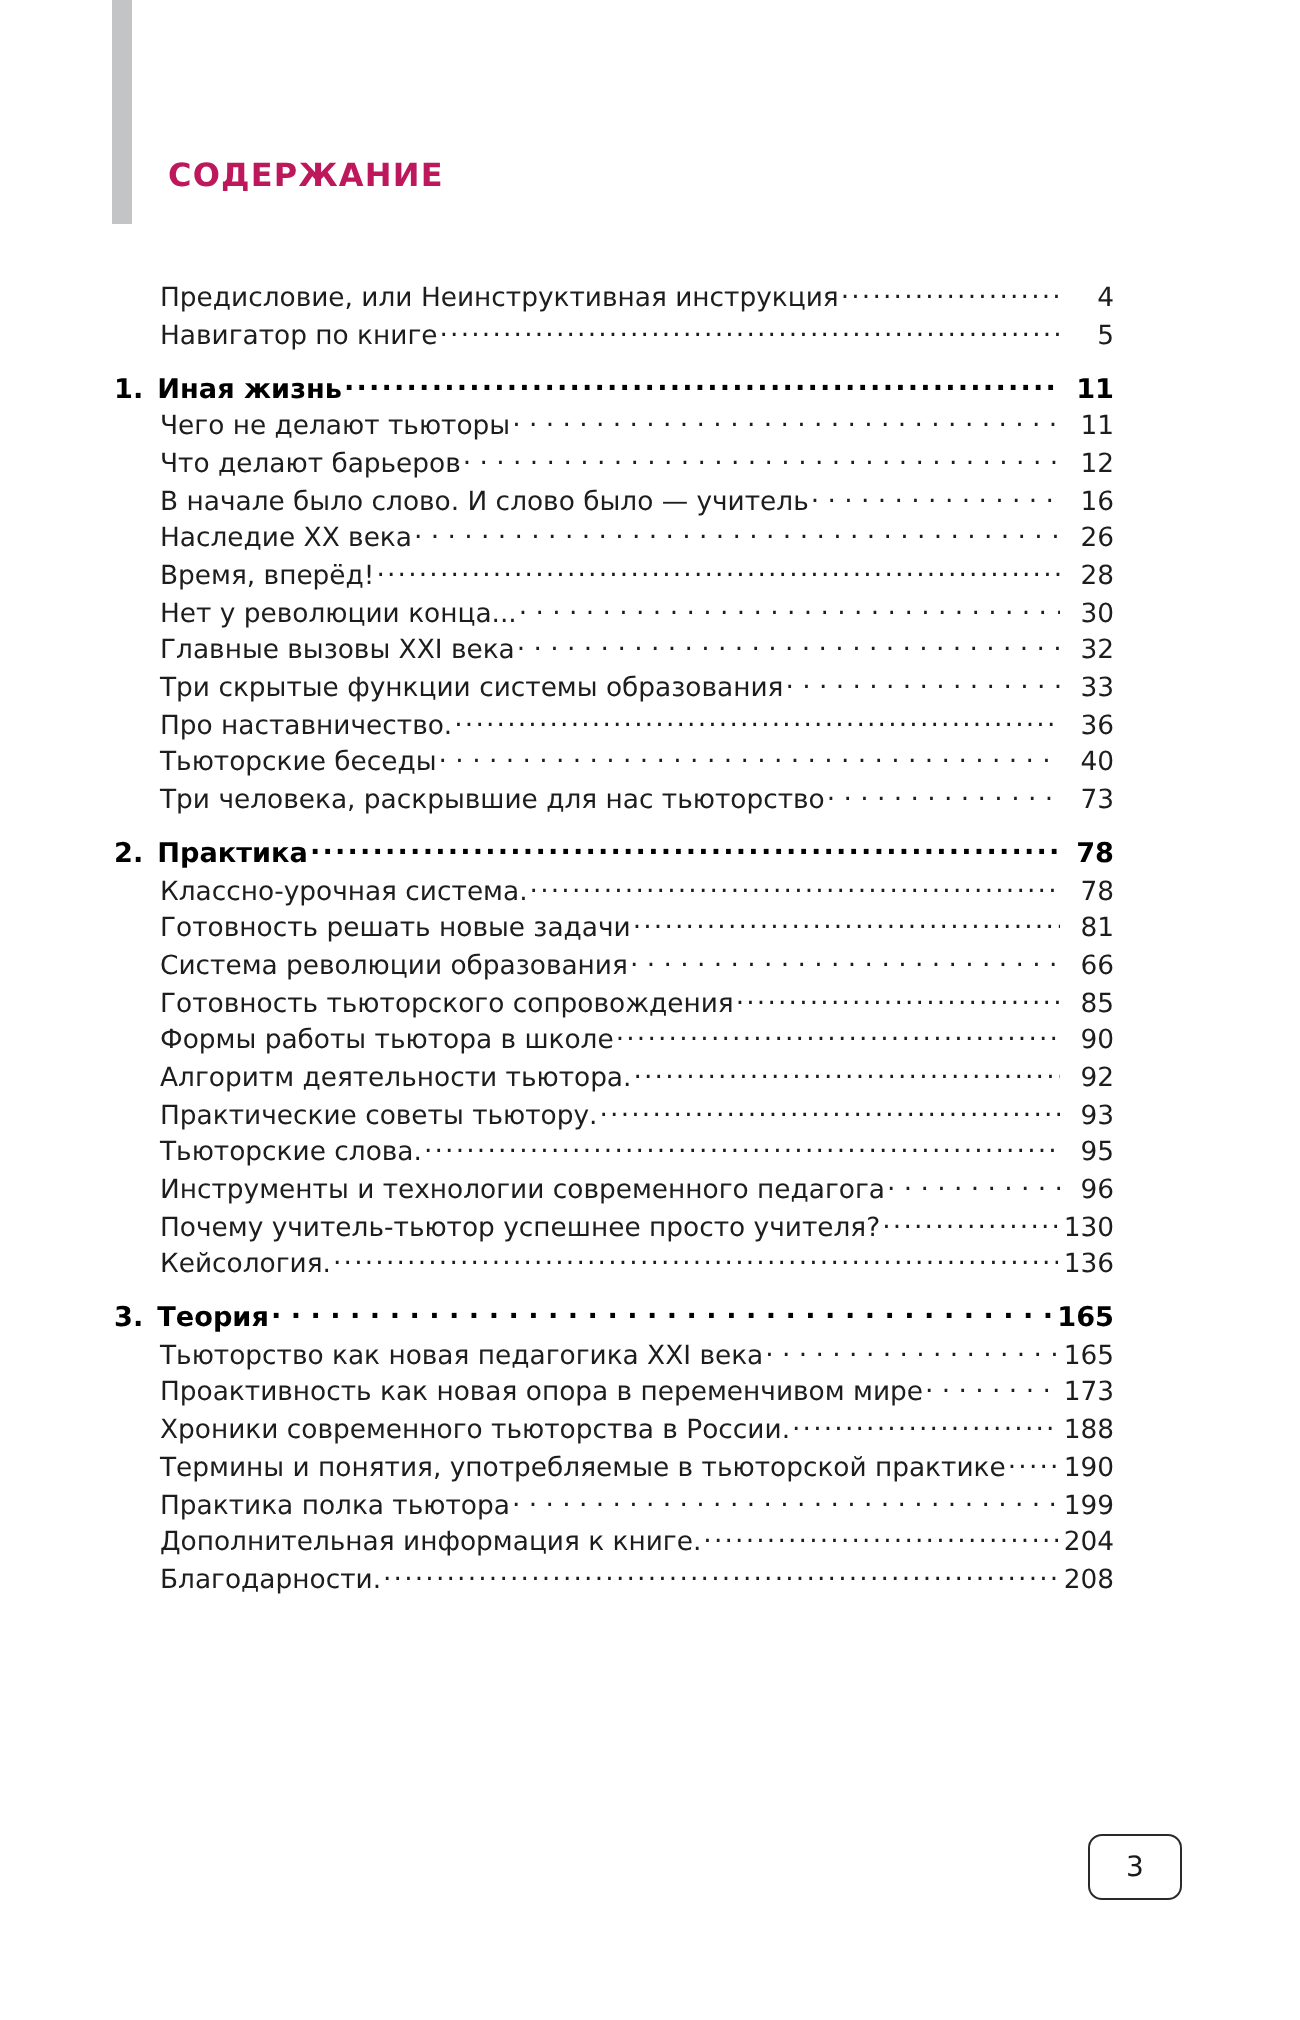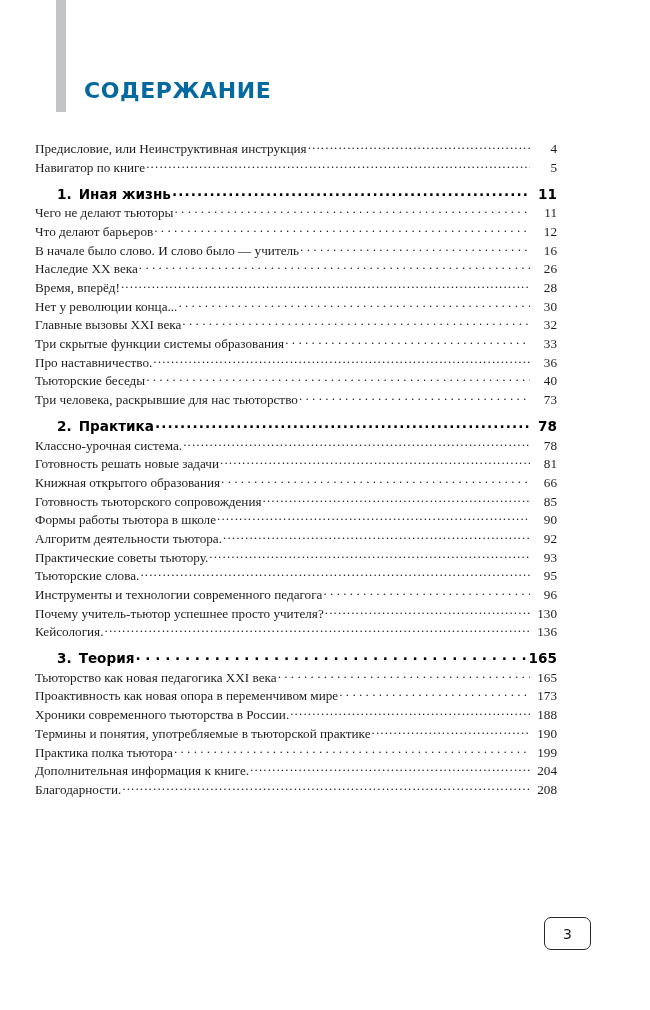--- a/index.html
+++ b/index.html
@@ -31,24 +31,24 @@
     left: 0;
     top: 0;
     width: 650px;
     height: 1010px;
   }
 
   .toc-title {
     position: absolute;
     left: 84px;
     top: 78px;
-    font-size: 22px;
+    font-size: 16px;
     font-weight: bold;
     letter-spacing: 0.6px;
-    color: #0369a1;
+    color: #be185d;
   }
 
   .toc-list {
     position: absolute;
     left: 0;
     top: 140px;
     width: 650px;
   }
 
   .toc-row {
@@ -57,22 +57,21 @@
     width: 650px;
     box-sizing: border-box;
     padding-right: 93px;
     height: 18.7px;
     font-size: 13.2px;
     color: #1d1d1d;
     white-space: nowrap;
   }
 
   .toc-row.sub {
-    padding-left: 35px;
-    font-family: Liberation Serif, serif;
+    padding-left: 80px;
   }
 
   .toc-row.section {
     padding-left: 57px;
     font-weight: bold;
     font-size: 13.6px;
     color: #000000;
   }
 
   .toc-row.spacer-before {
@@ -223,21 +222,21 @@
         <span class="entry-title">Классно-урочная система.</span>
         <span class="leader"></span>
         <span class="page-num">78</span>
       </div>
       <div class="toc-row sub tight">
         <span class="entry-title">Готовность решать новые задачи</span>
         <span class="leader"></span>
         <span class="page-num">81</span>
       </div>
       <div class="toc-row sub">
-        <span class="entry-title">Книжная открытого образования</span>
+        <span class="entry-title">Система революции образования</span>
         <span class="leader"></span>
         <span class="page-num">66</span>
       </div>
       <div class="toc-row sub tight">
         <span class="entry-title">Готовность тьюторского сопровождения</span>
         <span class="leader"></span>
         <span class="page-num">85</span>
       </div>
       <div class="toc-row sub tight">
         <span class="entry-title">Формы работы тьютора в школе</span>

